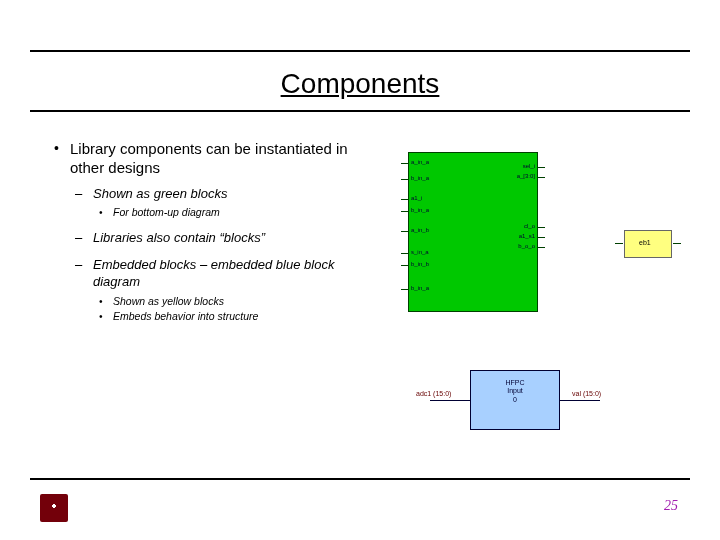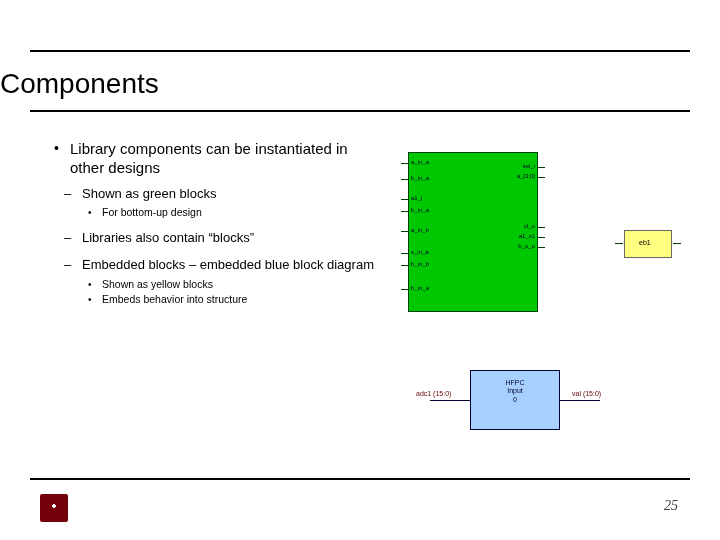--- a/index.html
+++ b/index.html
@@ -17,23 +17,25 @@
     right: 30px;
     height: 2px;
     background: #000;
   }
   .rule-top { top: 50px; }
   .rule-under-title { top: 110px; }
   .title {
     position: absolute;
     left: 0; right: 0;
     top: 68px;
+    text-align: center;
     font-size: 28px;
     font-weight: 400;
     color: #000;
+    text-decoration: underline;
   }
   .content {
     position: absolute;
     top: 140px;
     left: 54px;
     width: 330px;
     font-size: 12px;
     color: #000;
   }
   .lvl1 { list-style: none; }
@@ -43,21 +45,21 @@
     left: -16px;
     font-size: 14px;
   }
   .lvl1 > li { position: relative; margin-left: 16px; font-size: 15px; font-weight: 400; line-height: 1.25; }
   .lvl2 { list-style: none; margin-top: 8px; }
   .lvl2 > li::before {
     content: "–";
     position: absolute;
     left: -18px;
   }
-  .lvl2 > li { position: relative; margin-left: 12px; font-size: 13px; margin-bottom: 10px; line-height: 1.3; }
+  .lvl2 > li { position: relative; margin-left: 23px; font-size: 13px; margin-bottom: 10px; line-height: 1.3; font-style: italic; }
   .lvl3 { list-style: none; margin-top: 4px; }
   .lvl3 > li::before {
     content: "•";
     position: absolute;
     left: -14px;
     font-size: 10px;
   }
   .lvl3 > li { position: relative; margin-left: 20px; font-size: 10.5px; margin-bottom: 2px; line-height: 1.3; }
 
   
@@ -129,40 +131,40 @@
     font-size: 10px;
     letter-spacing: 2px;
     line-height: 1.1;
     color:#1a1a1a;
   }
   .logo-text .big { font-size: 15px; letter-spacing: 0.5px; display:block; }
   .logo-text .sc { letter-spacing:1px; }
   .pagenum {
     position: absolute;
     right: 42px; bottom: 26px;
-    font-size: 14px; color: #404040; font-style: italic;
+    font-size: 14px; color: #a21caf; font-style: italic;
     font-family: Georgia, serif;
   }
 </style>
 </head>
 <body>
 
 <div class="rule rule-top"></div>
 <div class="title">Components</div>
 <div class="rule rule-under-title"></div>
 
 <div class="content">
   <ul class="lvl1">
     <li>
       <span>Library components can be instantiated in other designs</span>
       <ul class="lvl2">
         <li>
           <span>Shown as green blocks</span>
           <ul class="lvl3">
-            <li>For bottom-up design</li>
+            <li>For bottom-up diagram</li>
           </ul>
         </li>
         <li>
           <span>Libraries also contain “blocks”</span>
         </li>
         <li>
           <span>Embedded blocks – embedded blue block diagram</span>
           <ul class="lvl3">
             <li>Shown as yellow blocks</li>
             <li>Embeds behavior into structure</li>

